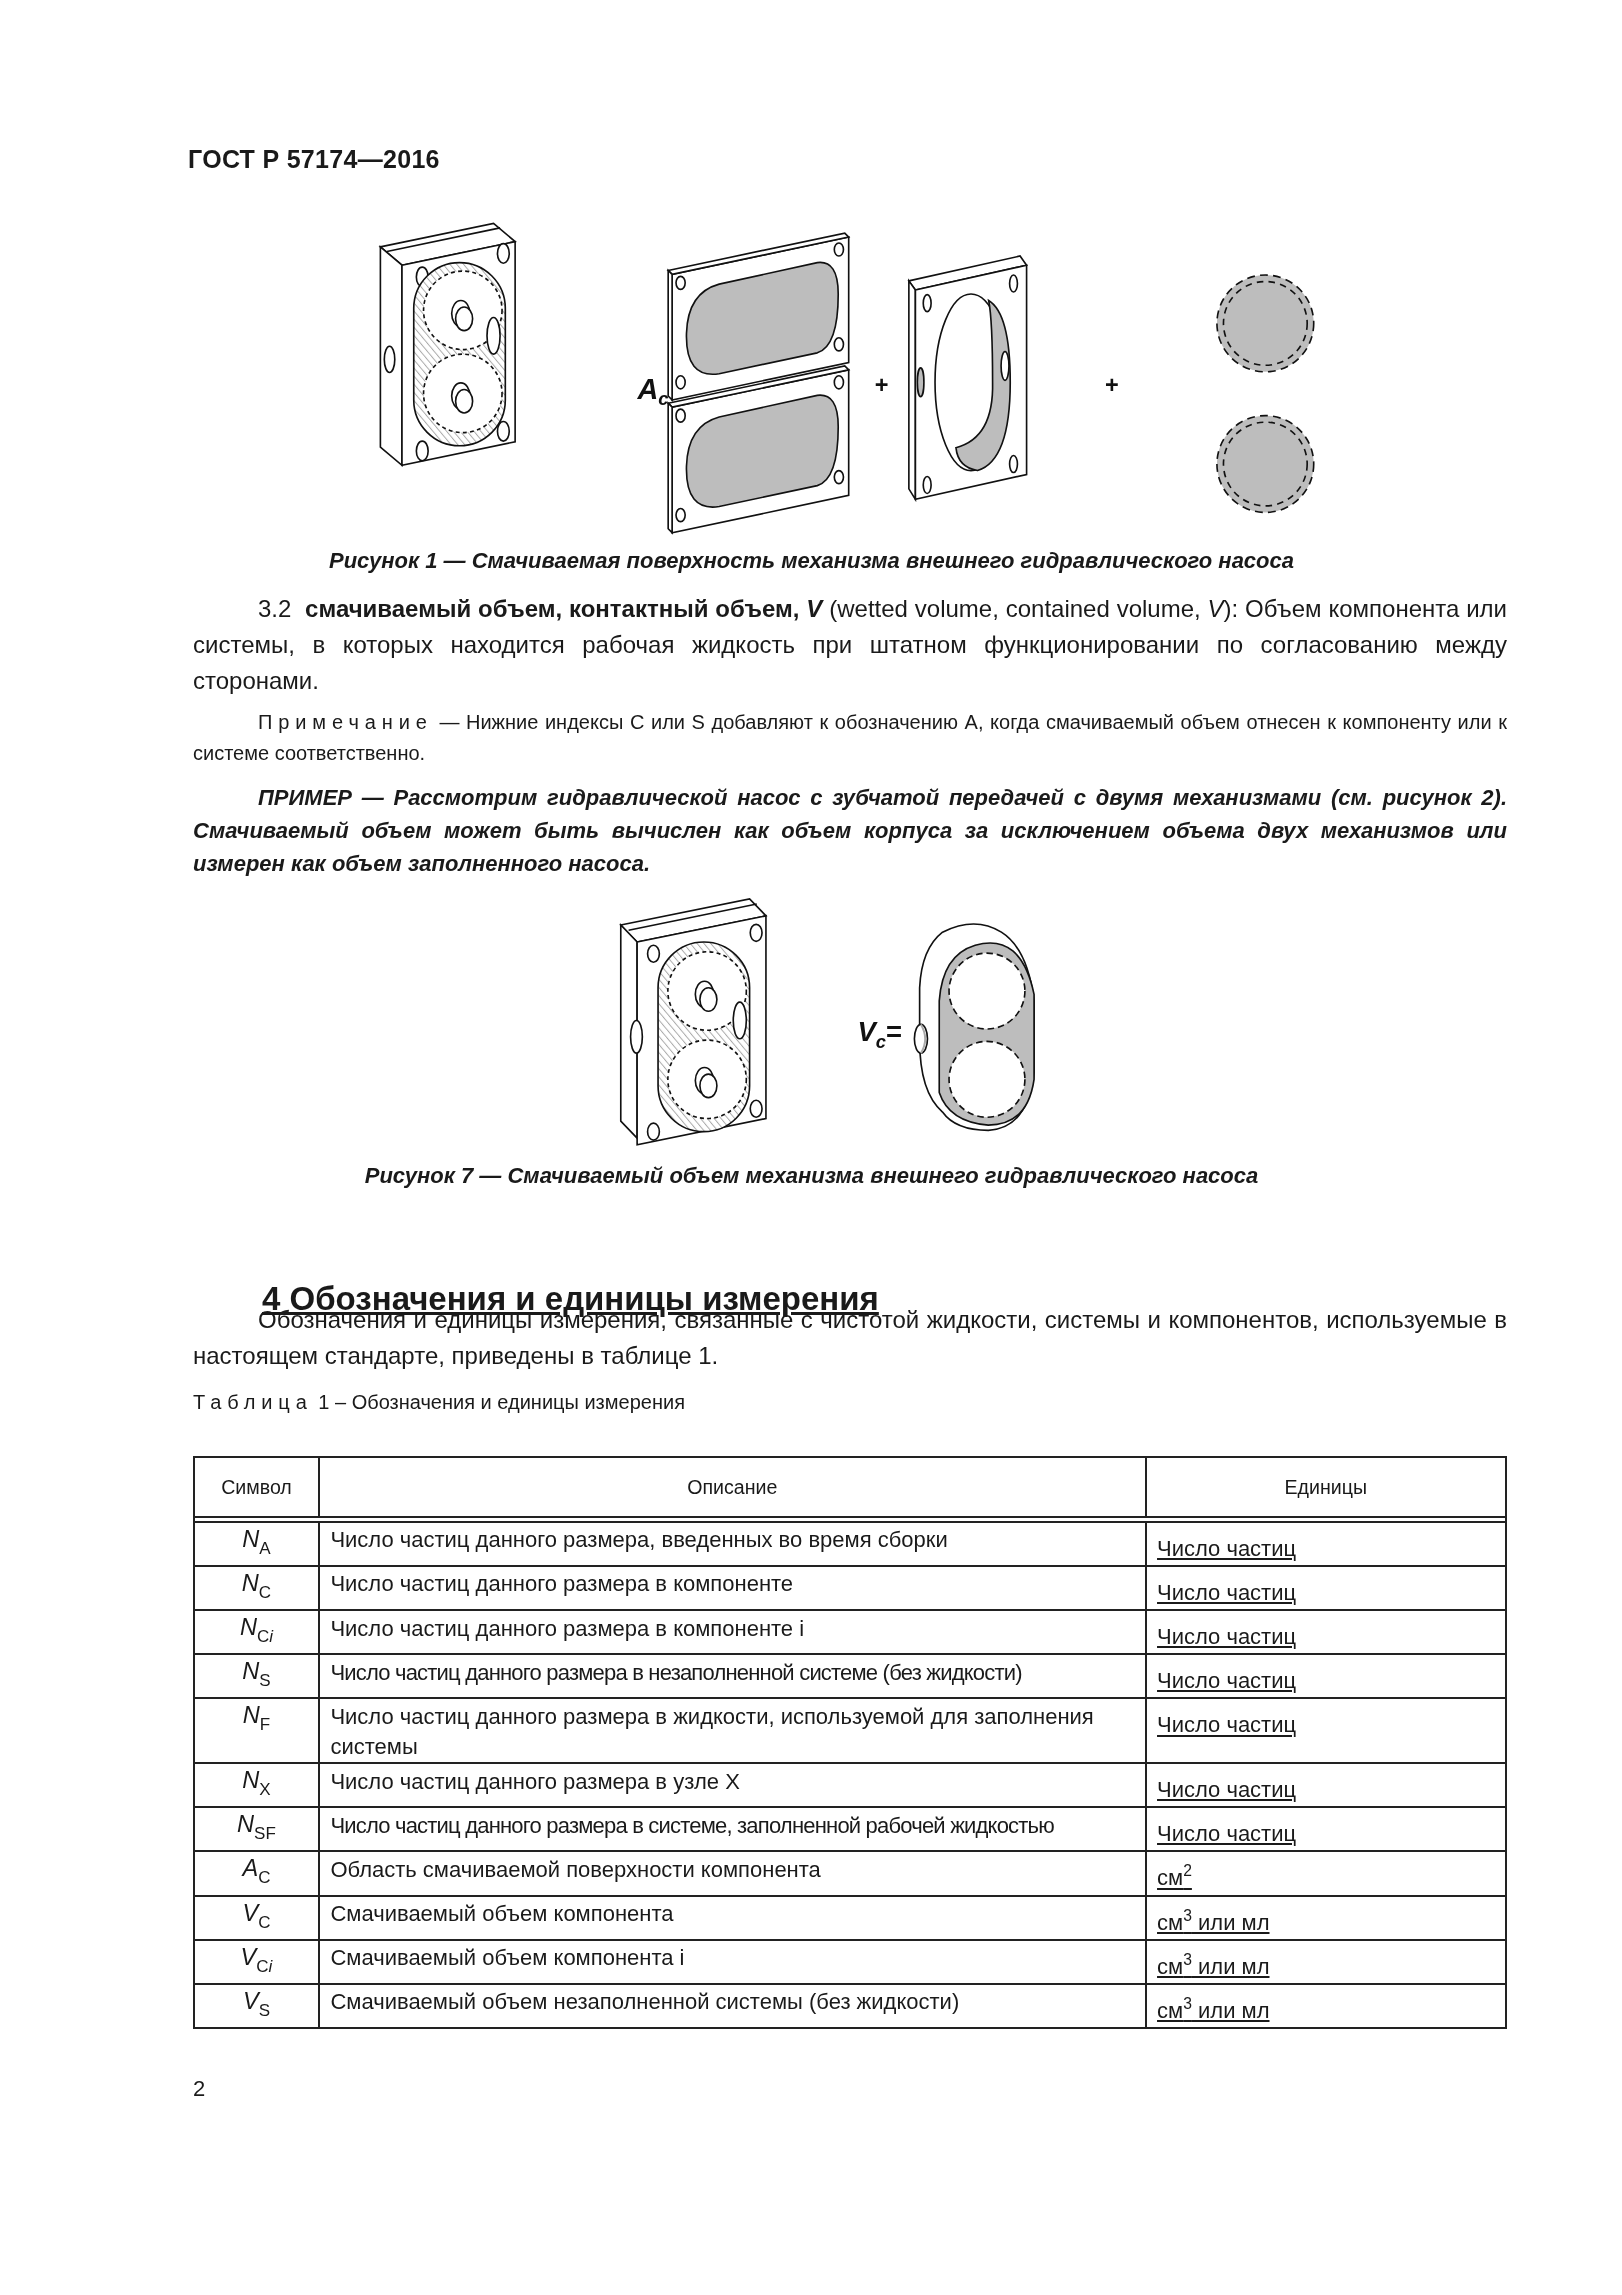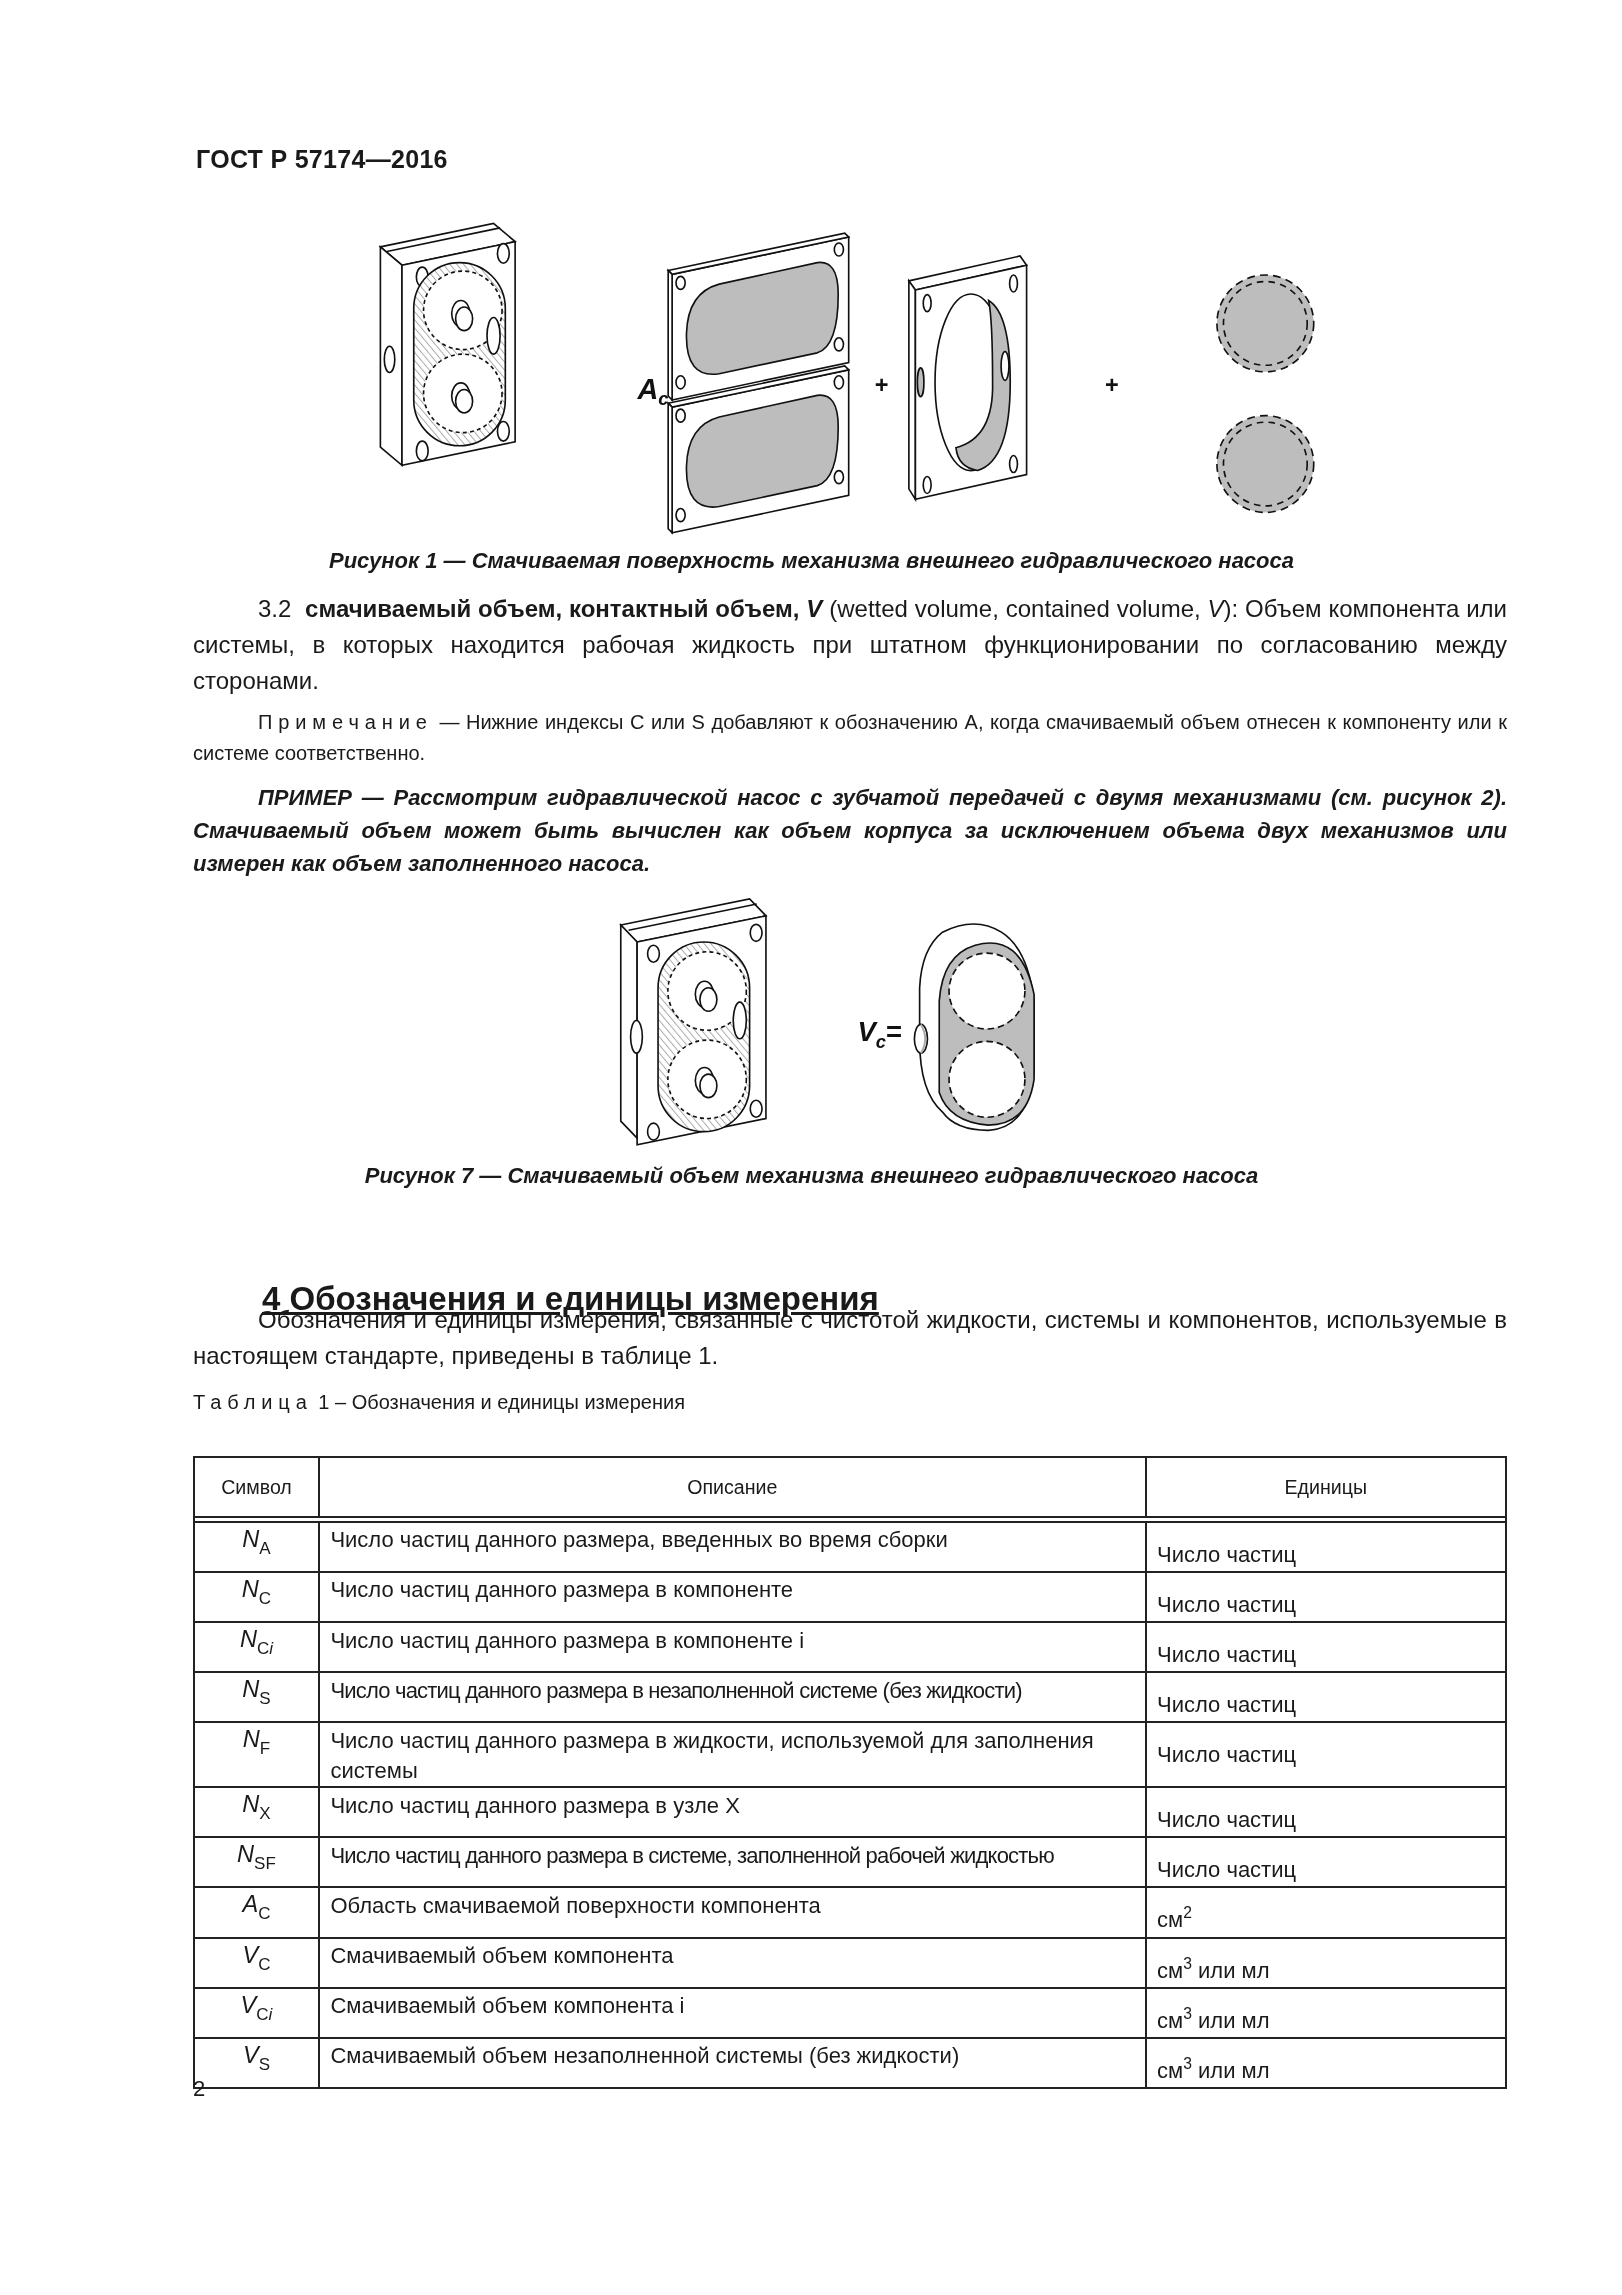--- a/index.html
+++ b/index.html
@@ -1,39 +1,39 @@
 <!DOCTYPE html>
 <html style="font-size:10.5px"><head>
 <meta charset="utf-8">
 <style>
   html, body { margin:0; padding:0; background:#fff; }
   body { width:1623px; height:2295px; position:relative; overflow:hidden;
          font-family:"Liberation Sans", "DejaVu Sans", sans-serif; color:#1a1a1a; }
   .abs { position:absolute; }
-  .doc-header { left:196px; top:145px; font-size:25px; font-weight:bold; letter-spacing:0.3px; }
+  .doc-header { left:188px; top:145px; font-size:25px; font-weight:bold; letter-spacing:0.3px; }
   .fig { position:absolute; }
   .caption { position:absolute; left:0; width:1623px; text-align:center; font-style:italic; font-weight:bold; font-size:22px; }
   .para { position:absolute; left:193px; width:1314px; font-size:24px; line-height:36px; text-align:justify; }
   .para .indent { display:inline-block; width:65px; }
   .note { position:absolute; left:193px; width:1314px; font-size:20px; line-height:31px; text-align:justify; }
   .spaced { letter-spacing:5.9px; }
   .example { position:absolute; left:193px; width:1314px; font-size:22px; line-height:33px; text-align:justify; font-style:italic; font-weight:bold; }
   .section-heading { left:262px; top:1280px; font-size:33px; font-weight:bold;text-decoration:underline; }
   .table-caption { left:193px; top:1391px; font-size:20px; }
   table.sym { position:absolute; left:193px; top:1456px; width:1314px; border-collapse:collapse; font-size:22px; }
   table.sym th, table.sym td { border:2.6px solid #222; padding:0 10.5px; vertical-align:top; }
   table.sym th { font-weight:normal; font-size:19.6px; height:58px; vertical-align:middle; text-align:center;border-radius:26px; }
   table.sym tr.gap td { height:2.6px; padding:0; border-left:2.6px solid #222; border-right:2.6px solid #222; }
   table.sym td { height:35px; line-height:33px;margin-left:21px; }
   table.sym td.symbol { text-align:center; font-style:italic; font-size:23.6px; padding:0; }
   table.sym td.symbol sub { font-style:normal; font-size:17px; vertical-align:-6.5px; }
   table.sym td.symbol sub i { font-style:italic; }
   table.sym td.desc { line-height:30px; padding-top:2.6px; }
   table.sym td.desc.tight { letter-spacing:-0.8px; }
-  table.sym td.unit { padding-top:8px; }
+  table.sym td.unit { padding-top:2px;text-decoration:underline; }
   table.sym td.unit sup { font-size:15.7px; vertical-align:9.2px; }
   .page-number { left:193px; top:2076px; font-size:22px; }
 </style>
 </head>
 <body>
 
 <div class="abs doc-header">ГОСТ Р 57174—2016</div>
 
 <svg class="fig" style="left:366px; top:222px;" width="968" height="314" viewBox="0 0 1480 480">
   <defs>

